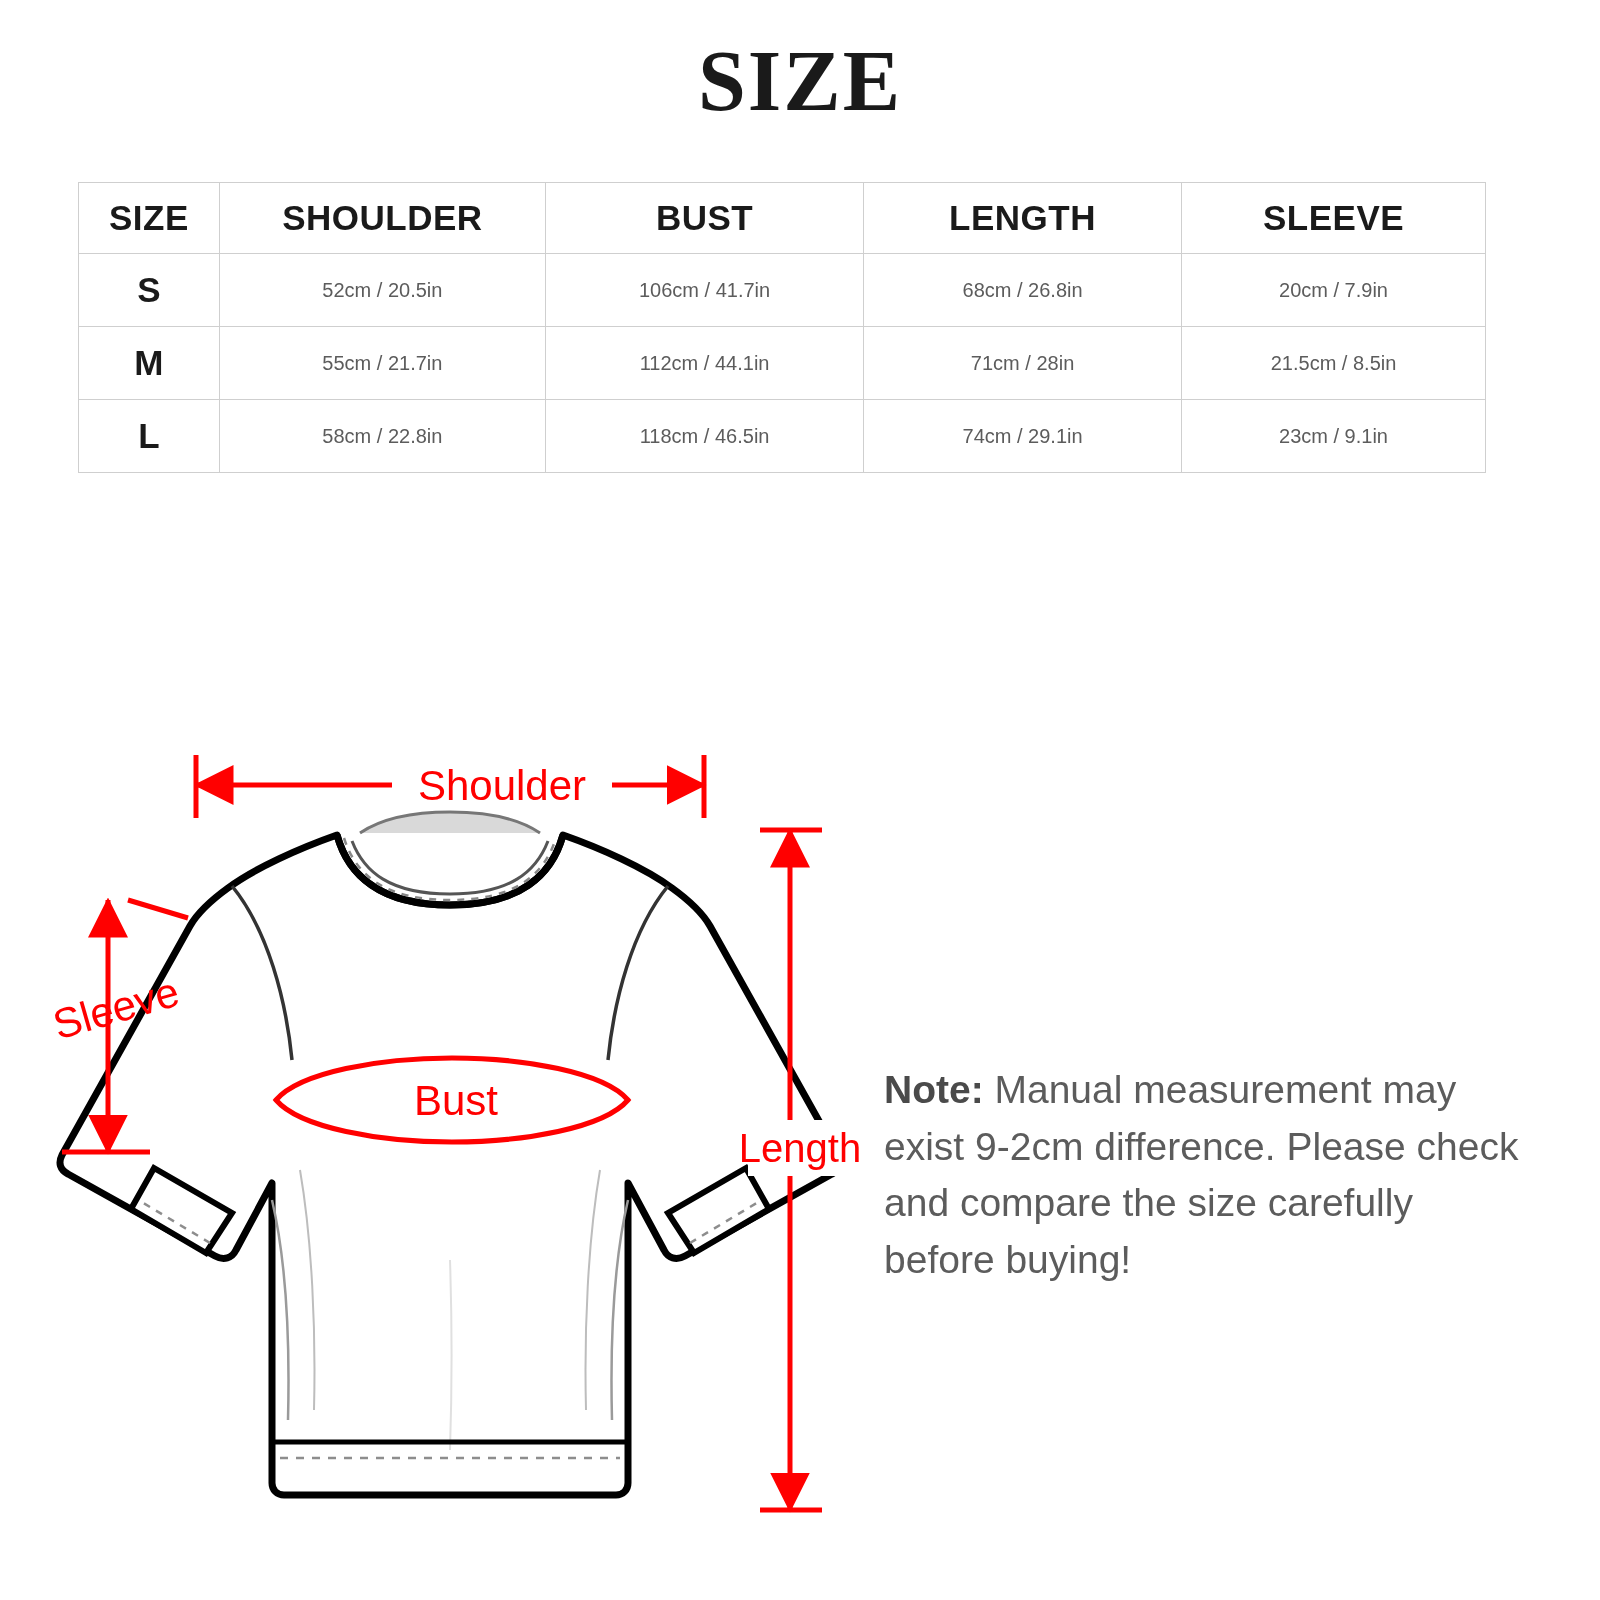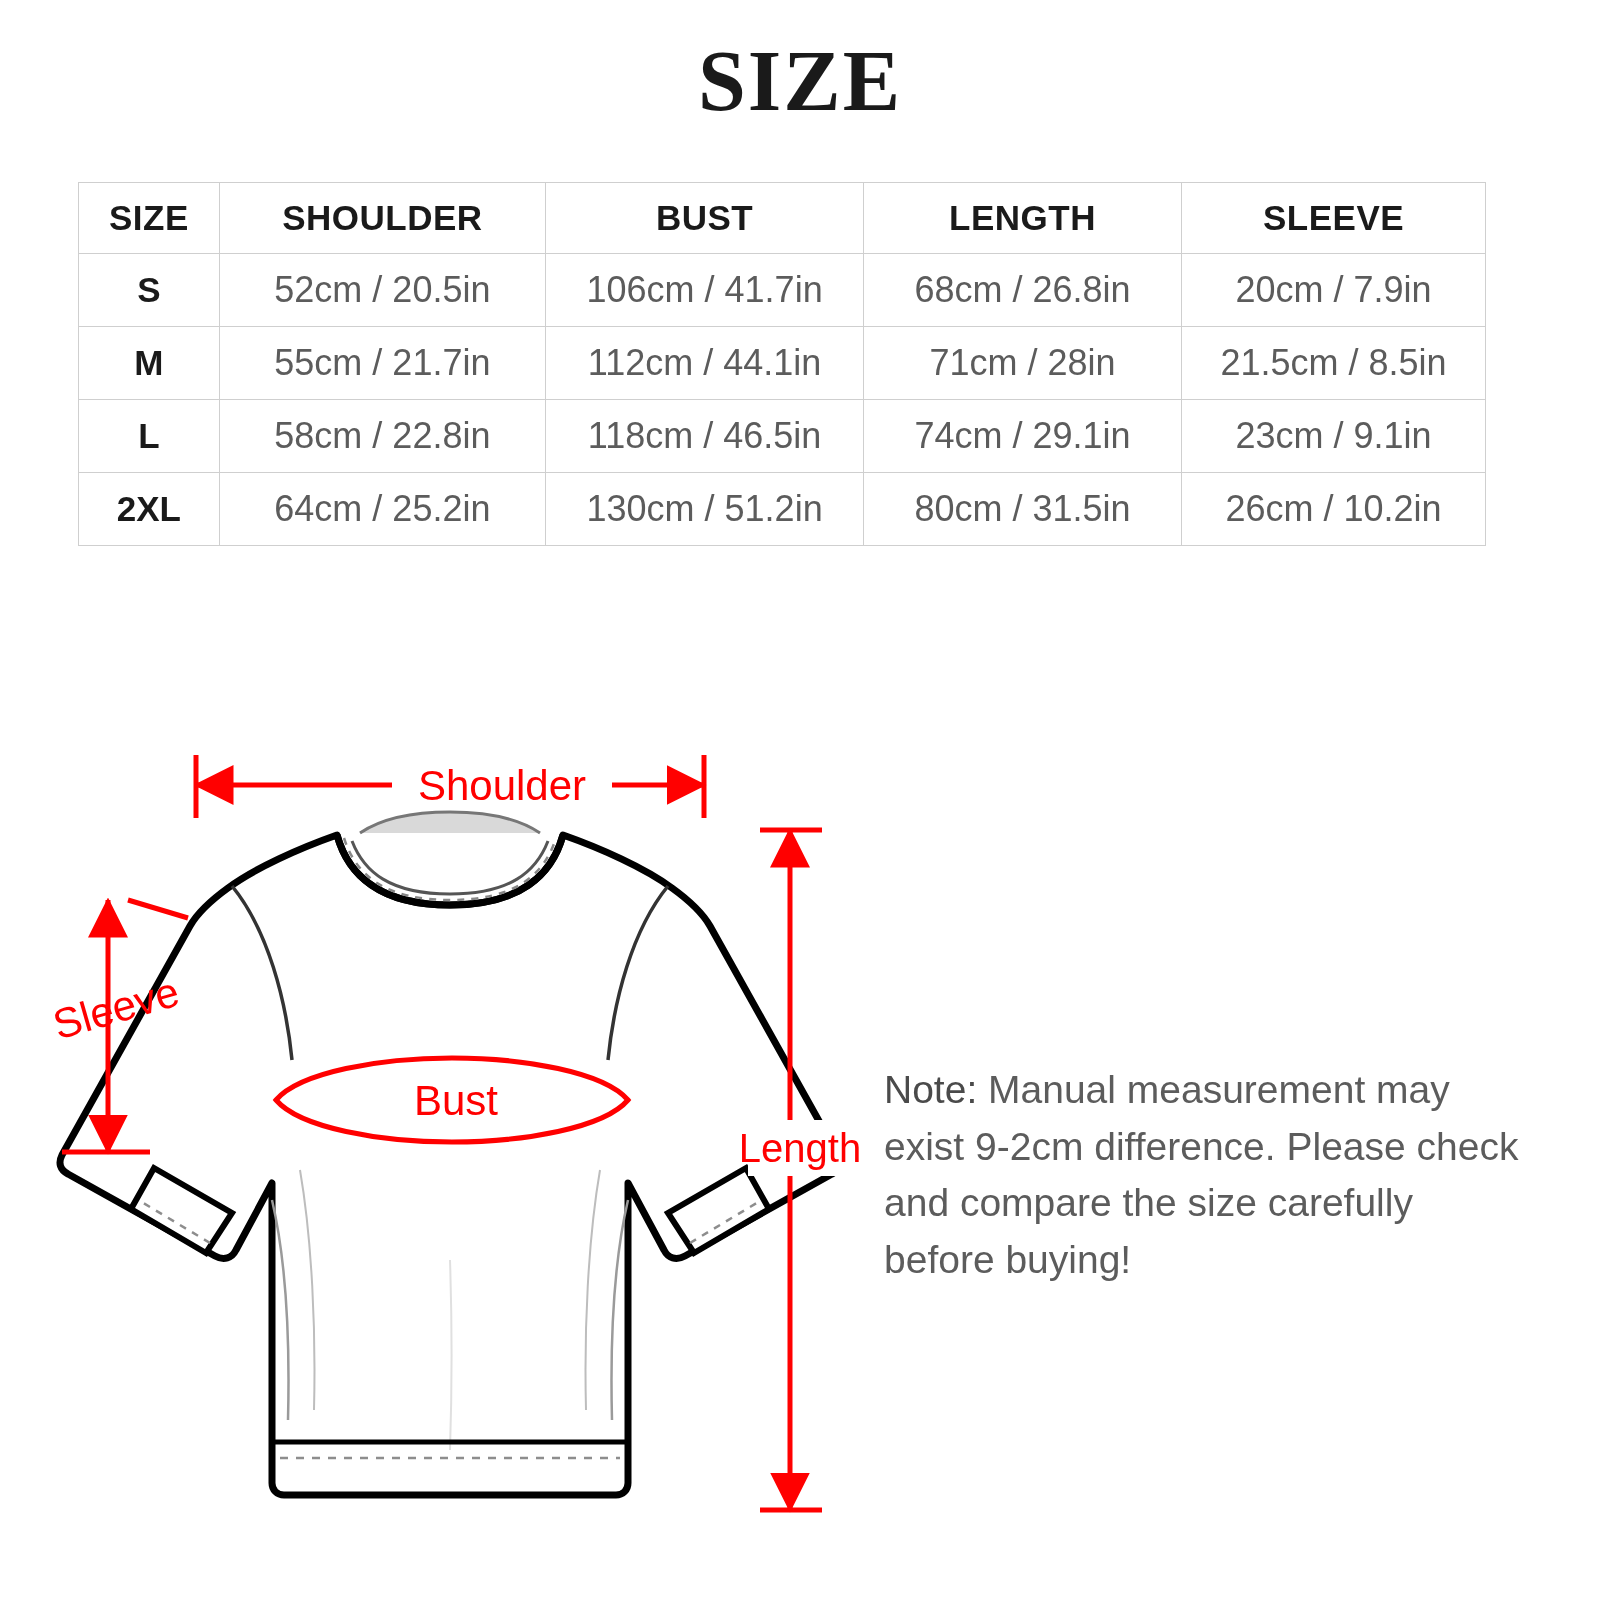--- a/index.html
+++ b/index.html
@@ -50,21 +50,21 @@
   }
   table.size-table th {
     height: 68px;
     font-size: 35px;
     font-weight: bold;
     color: #1a1a1a;
     letter-spacing: 0.5px;
   }
   table.size-table td {
     height: 70px;
-    font-size: 36px;
+    font-size: 20px;
     color: #5c5c5c;
   }
   table.size-table td.size-col {
     font-size: 35px;
     font-weight: bold;
     color: #1a1a1a;
   }
   col.c-size  { width: 10.0%; }
   col.c-sh    { width: 23.2%; }
   col.c-bust  { width: 22.6%; }
@@ -88,21 +88,21 @@
     position: absolute;
     left: 884px;
     top: 1062px;
     width: 640px;
     font-size: 39px;
     line-height: 1.45;
     color: #5c5c5c;
   }
   .note b {
     color: #4a4a4a;
-    font-weight: normal;
+    font-weight: bold;
   }
 </style>
 </head>
 <body>
 
 <div class="title">SIZE</div>
 
 <div class="table-wrap">
   <table class="size-table">
     <colgroup>
@@ -135,27 +135,20 @@
         <td>112cm / 44.1in</td>
         <td>71cm / 28in</td>
         <td>21.5cm / 8.5in</td>
       </tr>
       <tr>
         <td class="size-col">L</td>
         <td>58cm / 22.8in</td>
         <td>118cm / 46.5in</td>
         <td>74cm / 29.1in</td>
         <td>23cm / 9.1in</td>
-      </tr>
-      <tr>
-        <td class="size-col">2XL</td>
-        <td>64cm / 25.2in</td>
-        <td>130cm / 51.2in</td>
-        <td>80cm / 31.5in</td>
-        <td>26cm / 10.2in</td>
       </tr>
     </tbody>
   </table>
 </div>
 
 <div class="illustration">
   <svg width="1600" height="900" viewBox="0 0 1600 900" xmlns="http://www.w3.org/2000/svg">
     <defs>
       <marker id="arrEnd" markerWidth="9" markerHeight="9" refX="7.5" refY="4" orient="auto" markerUnits="strokeWidth">
         <path d="M0,0 L8,4 L0,8 z" fill="#ff0000"></path>

